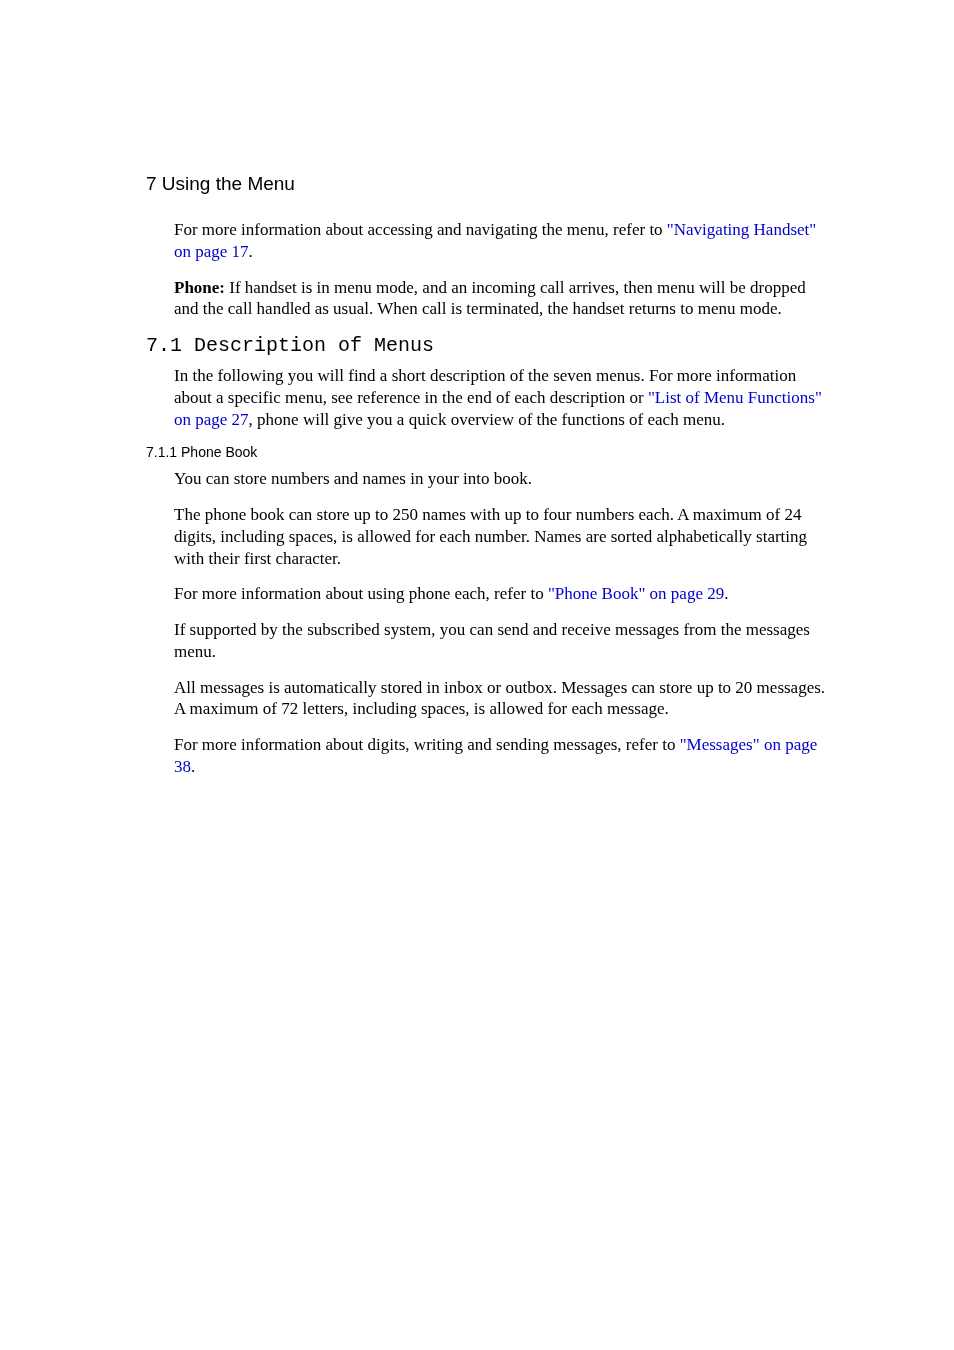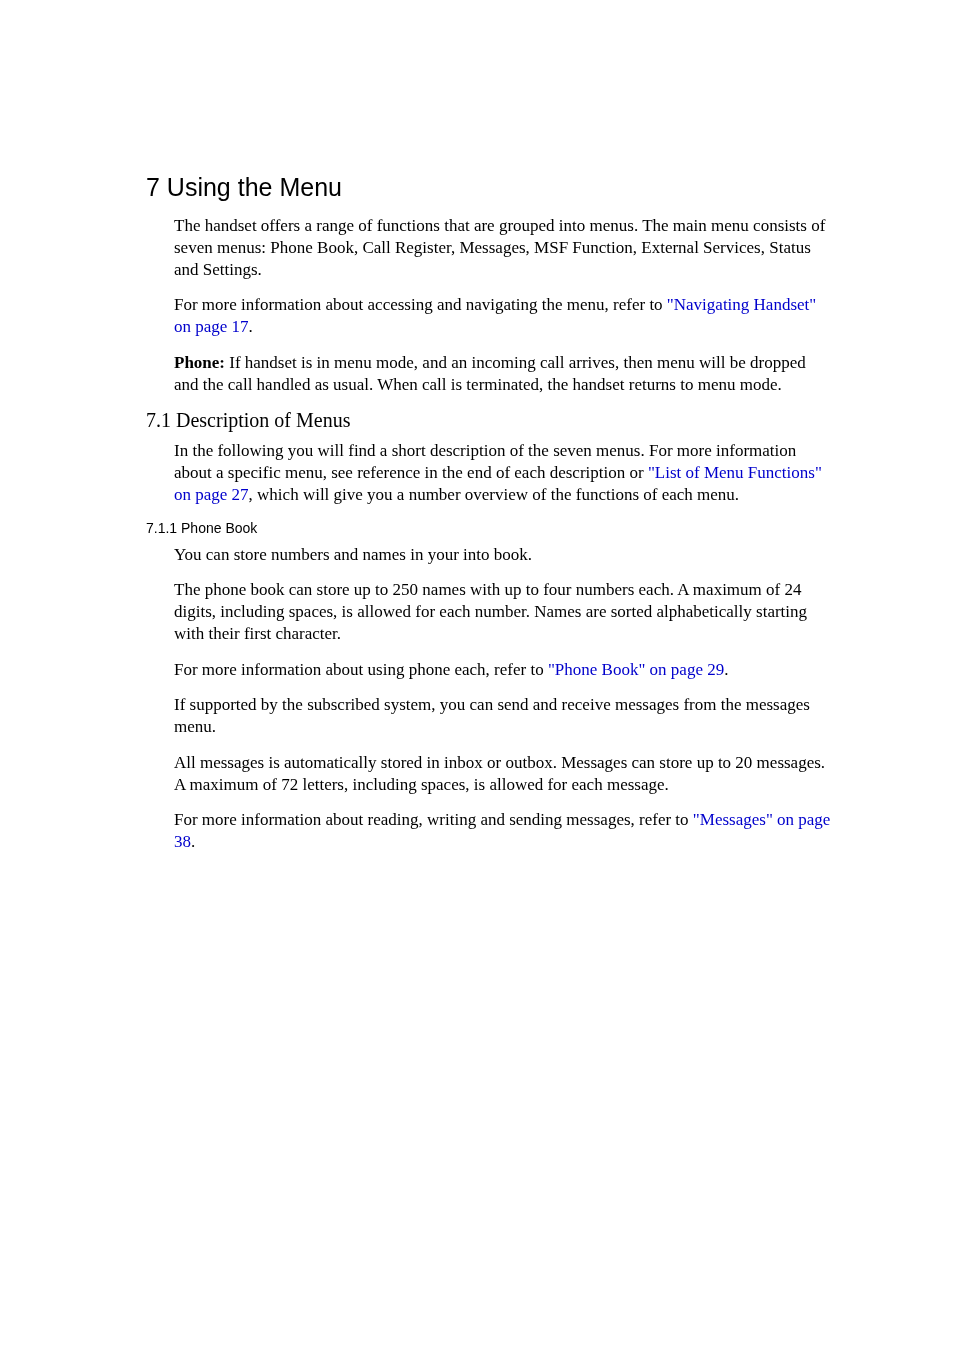--- a/index.html
+++ b/index.html
@@ -9,27 +9,27 @@
     height: 1350px;
     position: relative;
     font-family: 'Palatino Linotype', 'Book Antiqua', Palatino, serif;
     color: #000000;
   }
   .page {
     padding: 173px 122px 0 174px;
   }
   .h1 {
     font-family: 'Futura', 'Century Gothic', 'Trebuchet MS', sans-serif;
-    font-size: 25px;
+    font-size: 19px;
     font-weight: 400;
-    margin-bottom: 13px;
+    margin-bottom: 24px;
     margin-left: -28px;
   }
   .h2 {
-    font-family: Liberation Serif, serif;
+    font-family: Liberation Mono, monospace;
     font-size: 20px;
     font-weight: 400;
     margin-bottom: 8px;
     margin-top: 8px;
     margin-left: -28px;
   }
   .h3 {
     font-family: 'Futura', 'Century Gothic', 'Trebuchet MS', sans-serif;
     font-size: 14px;
     font-weight: 400;
@@ -47,34 +47,33 @@
     color: #0000cc;
   }
 </style>
 </head>
 <body>
 
 <div class="page">
 
   <h1 class="h1">7 Using the Menu</h1>
 
-  <p class="para">The handset offers a range of functions that are grouped into menus. The main menu consists of seven menus: Phone Book, Call Register, Messages, MSF Function, External Services, Status and Settings.</p>
 
   <p class="para">
     <span>For more information about accessing and navigating the menu, refer to </span><span class="link">"Navigating Handset" on page 17</span><span>.</span>
   </p>
 
   <p class="para">
     <b>Phone:</b><span> If handset is in menu mode, and an incoming call arrives, then menu will be dropped and the call handled as usual. When call is terminated, the handset returns to menu mode.</span>
   </p>
 
   <h2 class="h2">7.1 Description of Menus</h2>
 
   <p class="para">
-    <span>In the following you will find a short description of the seven menus. For more infor­mation about a specific menu, see reference in the end of each description or </span><span class="link">"List of Menu Functions" on page 27</span><span>, which will give you a number overview of the functions of each menu.</span>
+    <span>In the following you will find a short description of the seven menus. For more infor­mation about a specific menu, see reference in the end of each description or </span><span class="link">"List of Menu Functions" on page 27</span><span>, phone will give you a quick overview of the functions of each menu.</span>
   </p>
 
   <h3 class="h3">7.1.1 Phone Book</h3>
 
   <p class="para">You can store numbers and names in your into book.</p>
 
   <p class="para">The phone book can store up to 250 names with up to four numbers each. A maximum of 24 digits, including spaces, is allowed for each number. Names are sorted alphabeti­cally starting with their first character.</p>
 
   <p class="para">
     <span>For more information about using phone each, refer to </span><span class="link">"Phone Book" on page 29</span><span>.</span>
@@ -82,16 +81,16 @@
 
 
 
 
 
   <p class="para">If supported by the subscribed system, you can send and receive messages from the messages menu.</p>
 
   <p class="para">All messages is automatically stored in inbox or outbox. Messages can store up to 20 messages. A maximum of 72 letters, including spaces, is allowed for each message.</p>
 
   <p class="para">
-    <span>For more information about reading, writing and sending messages, refer to </span><span class="link">"Mes­sages" on page 38</span><span>.</span>
+    <span>For more information about digits, writing and sending messages, refer to </span><span class="link">"Mes­sages" on page 38</span><span>.</span>
   </p>
 
 </div>
 
 </body></html>

